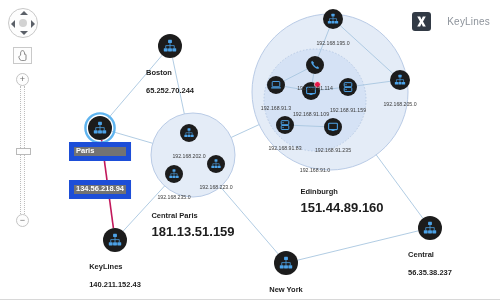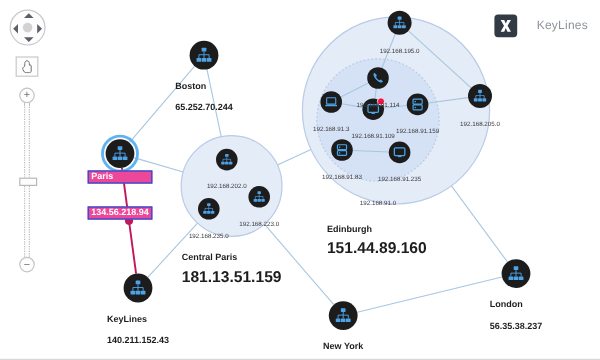--- a/index.html
+++ b/index.html
@@ -152,25 +152,25 @@
   .node-label .ip   { font-size: 7.5px; font-weight: bold; }
   .node-label.small .name,
   .node-label.small .ip { font-size: 5.2px; font-weight: normal; color: #3a3a3a; }
   .node-label.cluster .name { font-size: 7.5px; font-weight: bold; }
   .node-label.cluster .ip   { font-size: 13px; font-weight: bold; }
   .node-label.selected {
     z-index: 25;
   }
   .node-label.selected .name,
   .node-label.selected .ip {
-    background: #ec4899;
+    background: #737373;
     color: #ffffff;
     display: block;
     padding: 0 2px;
-    border: 1px solid #1d4ed8;
+    border: 5px solid #1d4ed8;
     margin-bottom: 1px;
   }
 </style>
 </head>
 <body>
 
 <div id="app">
 
   <svg id="graph-svg" viewBox="0 0 500 300">
     <g id="layer-clusters">
@@ -349,34 +349,34 @@
           </g>
         </g>
       </g>
   </svg>
 
   <div id="labels-layer">
       <div class="node-label" style="left: 170px; top: 61px;"><span class="name">Boston</span><br><span class="ip">65.252.70.244</span></div>
       <div class="node-label selected" style="left: 100px; top: 142px;"><span class="name">Paris</span><br><span class="ip">134.56.218.94</span></div>
       <div class="node-label" style="left: 115px; top: 255px;"><span class="name">KeyLines</span><br><span class="ip">140.211.152.43</span></div>
       <div class="node-label" style="left: 286px; top: 278px;"><span class="name">New York</span><br></div>
-      <div class="node-label" style="left: 430px; top: 243px;"><span class="name">London</span><br><span class="ip">56.35.38.237</span></div>
+      <div class="node-label" style="left: 430px; top: 243px;"><span class="name">Central</span><br><span class="ip">56.35.38.237</span></div>
       <div class="node-label small" style="left: 189px; top: 144px;"><span class="ip">192.168.202.0</span></div>
       <div class="node-label small" style="left: 216px; top: 175px;"><span class="ip">192.168.223.0</span></div>
       <div class="node-label small" style="left: 174px; top: 185px;"><span class="ip">192.168.235.0</span></div>
       <div class="node-label small" style="left: 333px; top: 31px;"><span class="ip">192.168.195.0</span></div>
       <div class="node-label small" style="left: 400px; top: 92px;"><span class="ip">192.168.205.0</span></div>
       <div class="node-label small" style="left: 315px; top: 76px;"><span class="ip">192.168.91.114</span></div>
       <div class="node-label small" style="left: 276px; top: 96px;"><span class="ip">192.168.91.3</span></div>
       <div class="node-label small" style="left: 311px; top: 102px;"><span class="ip">192.168.91.109</span></div>
       <div class="node-label small" style="left: 348px; top: 98px;"><span class="ip">192.168.91.159</span></div>
       <div class="node-label small" style="left: 285px; top: 136px;"><span class="ip">192.168.91.83</span></div>
       <div class="node-label small" style="left: 333px; top: 138px;"><span class="ip">192.168.91.235</span></div>
       <div class="node-label cluster" style="left: 193px; top: 204px;"><span class="name">Central Paris</span><br><span class="ip">181.13.51.159</span></div>
-      <div class="node-label cluster" style="left: 314px; top: 180px;"><span class="name">Edinburgh</span><br><span class="ip">151.44.89.160</span></div>
+      <div class="node-label cluster" style="left: 342px; top: 180px;"><span class="name">Edinburgh</span><br><span class="ip">151.44.89.160</span></div>
       <div class="node-label small" style="left: 315px; top: 158px;"><span class="ip">192.168.91.0</span></div>
     </div>
 
   <div class="nav-controls">
     <div class="pan-pad">
       <span class="pan-arrow up"></span>
       <span class="pan-arrow down"></span>
       <span class="pan-arrow left"></span>
       <span class="pan-arrow right"></span>
       <span class="hub"></span>

